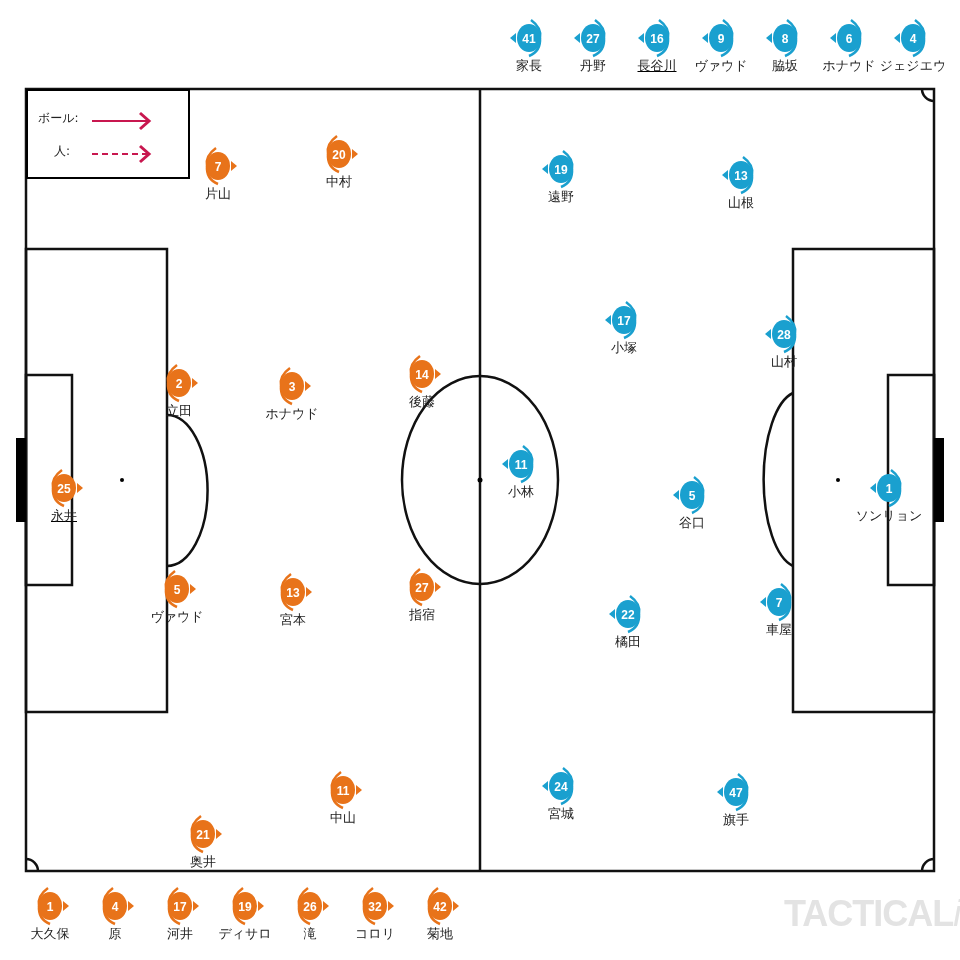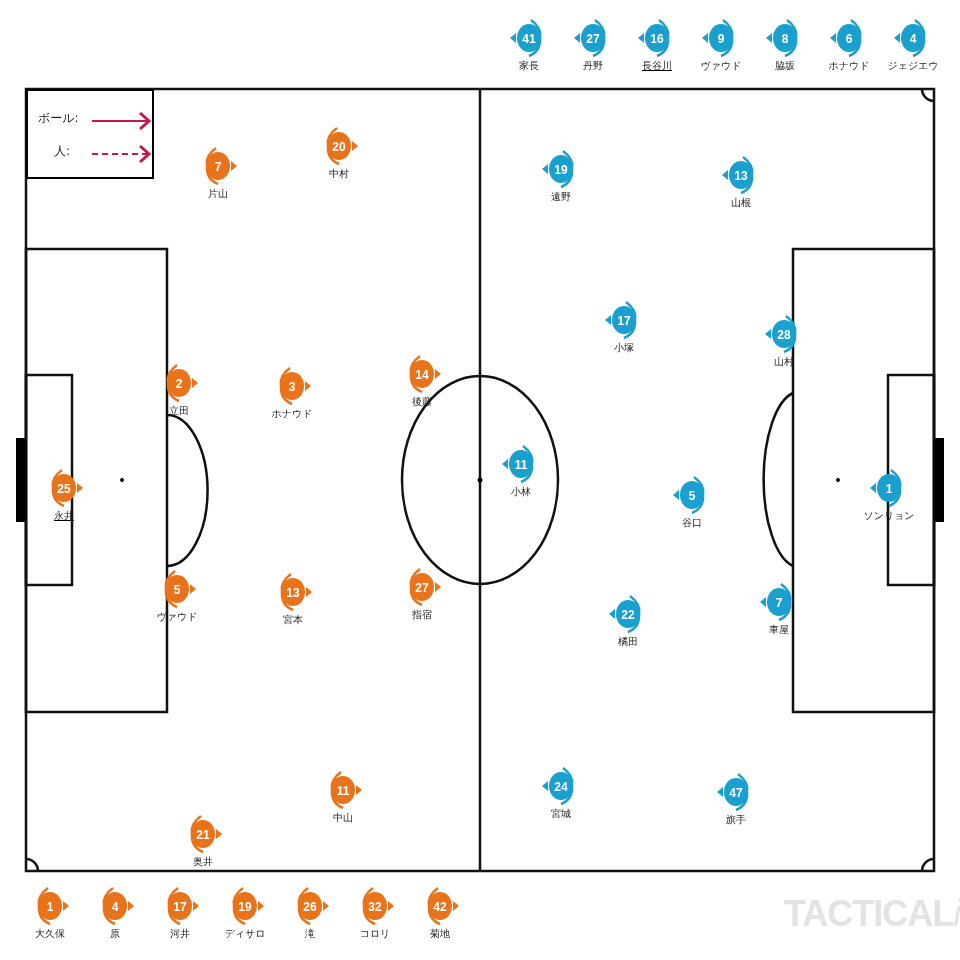--- a/index.html
+++ b/index.html
@@ -1,22 +1,22 @@
 <!DOCTYPE html>
 <html><head>
 <meta charset="utf-8">
 <style>
   html, body { margin: 0; padding: 0; background: #ffffff; }
   body { width: 960px; height: 960px; position: relative; overflow: hidden;
          font-family: "DejaVu Sans", "Liberation Sans", sans-serif; }
   #pitch-svg { position: absolute; left: 0; top: 0; }
   .player { position: absolute; width: 90px; margin-left: -45px; text-align: center; }
   .marker { display: block; margin: 0 auto; }
-  .pname { display: block; font-size: 10px; color: #222; line-height: 16px; white-space: nowrap; margin-top: -2px; }
-  .legend { position: absolute; left: 26px; top: 89px; width: 128px; height: 90px;
+  .pname { display: block; font-size: 13px; color: #222; line-height: 16px; white-space: nowrap; margin-top: -2px; }
+  .legend { position: absolute; left: 26px; top: 89px; width: 164px; height: 90px;
             border: 2px solid #000; background: #fff; box-sizing: border-box; }
   .legend-row { position: absolute; left: 0; width: 100%; height: 20px; }
   .legend-label { position: absolute; font-size: 12px; color: #222; }
   .watermark { position: absolute; left: 784px; top: 893px; font-size: 36px; font-weight: bold;
                color: #e3e3e3; letter-spacing: -1px; font-family: "Liberation Sans", sans-serif; }
   .watermark i { font-weight: normal; }
 </style>
 </head>
 <body>
 
@@ -74,21 +74,21 @@
     <div class="player" style="left: 218px; top: 144px;">
       <svg class="marker" width="44" height="44" viewBox="-6 -2 44 44">
         <path d="M14,2 Q3,10 5,20" fill="none" stroke="#e8731a" stroke-width="2.5"></path>
         <path d="M5,20 Q4,33 16,38" fill="none" stroke="#e8731a" stroke-width="2.5"></path>
         <path d="M29,15 L35,20 L29,25 Z" fill="#e8731a"></path>
         <ellipse cx="16" cy="20" rx="12" ry="14" fill="#e8731a"></ellipse>
         <text x="16" y="25" text-anchor="middle" font-size="12" font-weight="bold" fill="#fff" font-family="Liberation Sans, sans-serif">7</text>
       </svg>
       <span class="pname">片山</span>
     </div>
-    <div class="player" style="left: 339px; top: 124px;">
+    <div class="player" style="left: 339px; top: 132px;">
       <svg class="marker" width="44" height="44" viewBox="-6 -2 44 44">
         <path d="M14,2 Q3,10 5,20" fill="none" stroke="#e8731a" stroke-width="2.5"></path>
         <path d="M5,20 Q4,33 16,38" fill="none" stroke="#e8731a" stroke-width="2.5"></path>
         <path d="M29,15 L35,20 L29,25 Z" fill="#e8731a"></path>
         <ellipse cx="16" cy="20" rx="12" ry="14" fill="#e8731a"></ellipse>
         <text x="16" y="25" text-anchor="middle" font-size="12" font-weight="bold" fill="#fff" font-family="Liberation Sans, sans-serif">20</text>
       </svg>
       <span class="pname">中村</span>
     </div>
     <div class="player" style="left: 179px; top: 361px;">

